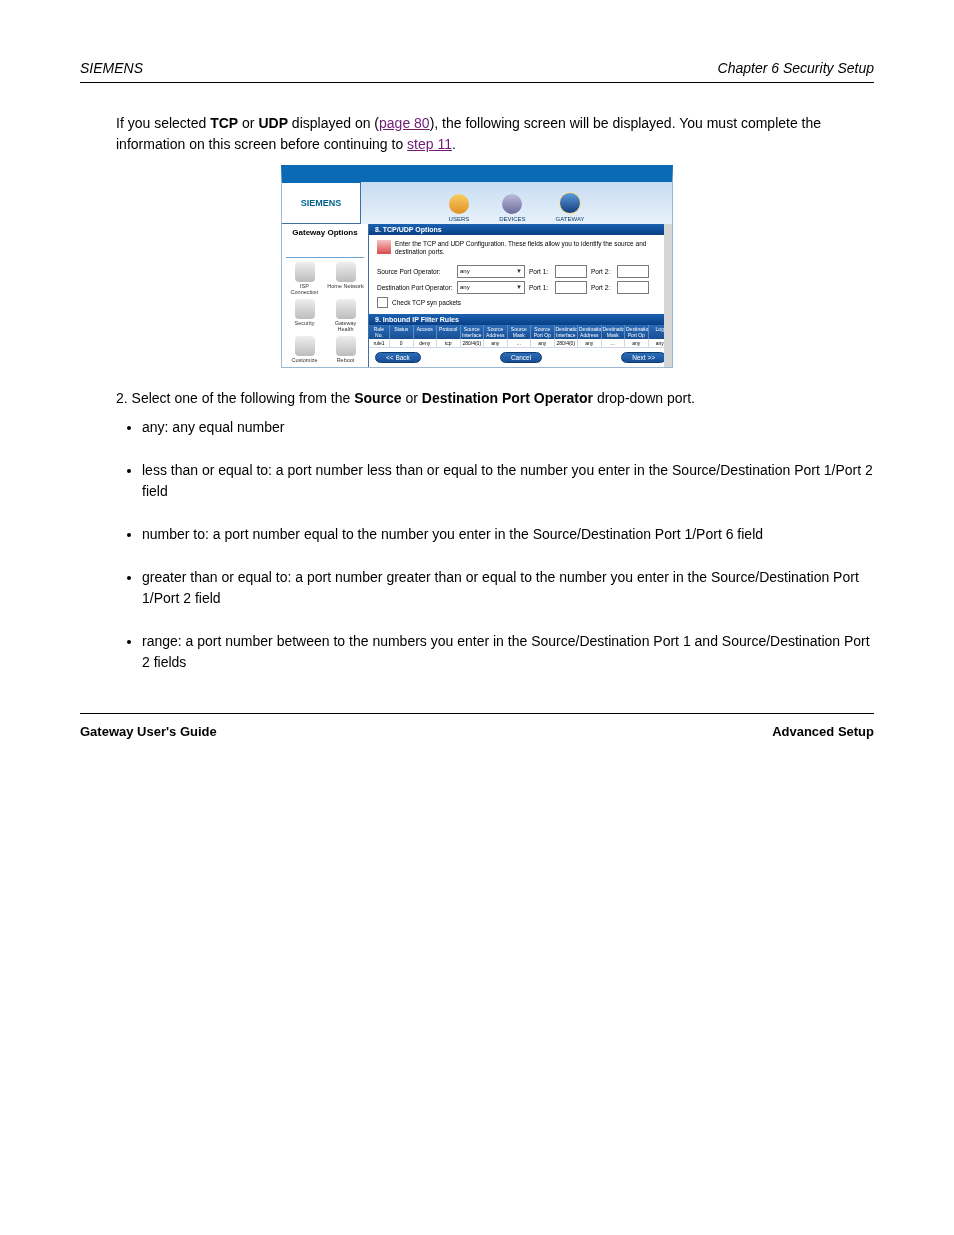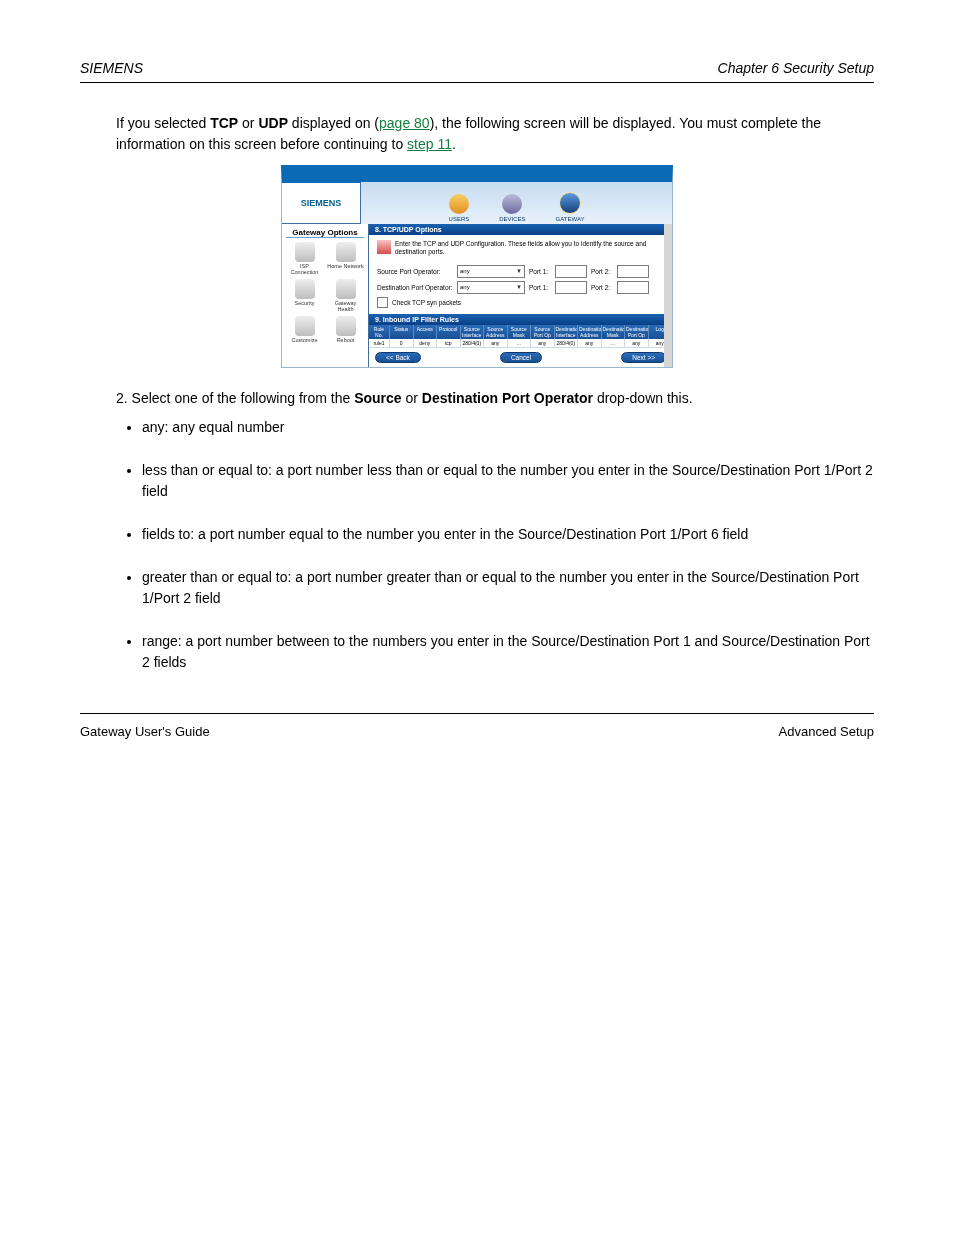--- a/index.html
+++ b/index.html
@@ -29,21 +29,21 @@
     margin-top: 40px;
     margin-bottom: 10px;
   }
   .intro {
     font-size: 14px;
     line-height: 1.5;
     margin-bottom: 10px;
     margin-left: 36px;
   }
   .link {
-    color: #15803d;
+    color: #701a75;
     text-decoration: underline;
   }
   .screenshot-wrap {
     text-align: center;
     margin: 8px 0 20px;
   }
   .screenshot {
     display: inline-block;
     width: 390px;
     border: 1px solid #9bb6cf;
@@ -99,21 +99,21 @@
     font-size: 6px;
     color: #333;
     text-align: center;
   }
   .ss-side-title {
     font-weight: bold;
     font-size: 8px;
     color: #000;
     margin-bottom: 4px;
     border-bottom:1px solid #6da3d2;
-    padding-bottom:0;
+    padding-bottom:20px;
   }
   .ss-side-grid {
     display: grid;
     grid-template-columns: 1fr 1fr;
     gap: 4px 4px;
   }
   .ss-side-item{font-size:5.5px;}
   .ss-side-icon{width:20px;height:20px;margin:0 auto 1px;background:linear-gradient(#eee,#bdbdbd);border-radius:4px;}
   .ss-main {
     flex: 1;
@@ -200,20 +200,21 @@
     margin-bottom: 22px;
   }
   li .li-title {
     font-weight: normal;
   }
   .footer-row {
     display: flex;
     justify-content: space-between;
     font-size: 13px;
     font-style: normal;
+    font-weight: bold;
   }
   .footer-left { }
   .footer-right { }
   .page-num {
     text-align: right;
     font-style: italic;
     font-size: 13px;
     margin-top: 28px;
   }
 </style>
@@ -326,25 +327,25 @@
             <div class="ss-btn">&lt;&lt; Back</div>
             <div class="ss-btn">Cancel</div>
             <div class="ss-btn">Next &gt;&gt;</div>
           </div>
         </div>
       </div>
     </div>
   </div>
 
   <div class="after-img">
-    <span>2.</span><span> Select one of the following from the </span><b>Source</b><span> or </span><b>Destination Port Operator</b><span> drop-down this.</span>
+    <span>2.</span><span> Select one of the following from the </span><b>Source</b><span> or </span><b>Destination Port Operator</b><span> drop-down port.</span>
     <ul>
       <li><span class="li-title">any:</span><span> any equal number</span></li>
       <li><span class="li-title">less than or equal to:</span><span> a port number less than or equal to the number you enter in the Source/Destination Port 1/Port 2 field</span></li>
-      <li><span class="li-title">fields to:</span><span> a port number equal to the number you enter in the Source/Destination Port 1/Port 6 field</span></li>
+      <li><span class="li-title">number to:</span><span> a port number equal to the number you enter in the Source/Destination Port 1/Port 6 field</span></li>
       <li><span class="li-title">greater than or equal to:</span><span> a port number greater than or equal to the number you enter in the Source/Destination Port 1/Port 2 field</span></li>
       <li><span class="li-title">range:</span><span> a port number between to the numbers you enter in the Source/Destination Port 1 and Source/Destination Port 2 fields</span></li>
     </ul>
   </div>
 
   <div class="hr-footer"></div>
   <div class="footer-row">
     <div class="footer-left">Gateway User's Guide</div>
     <div class="footer-right">Advanced Setup</div>
   </div>

